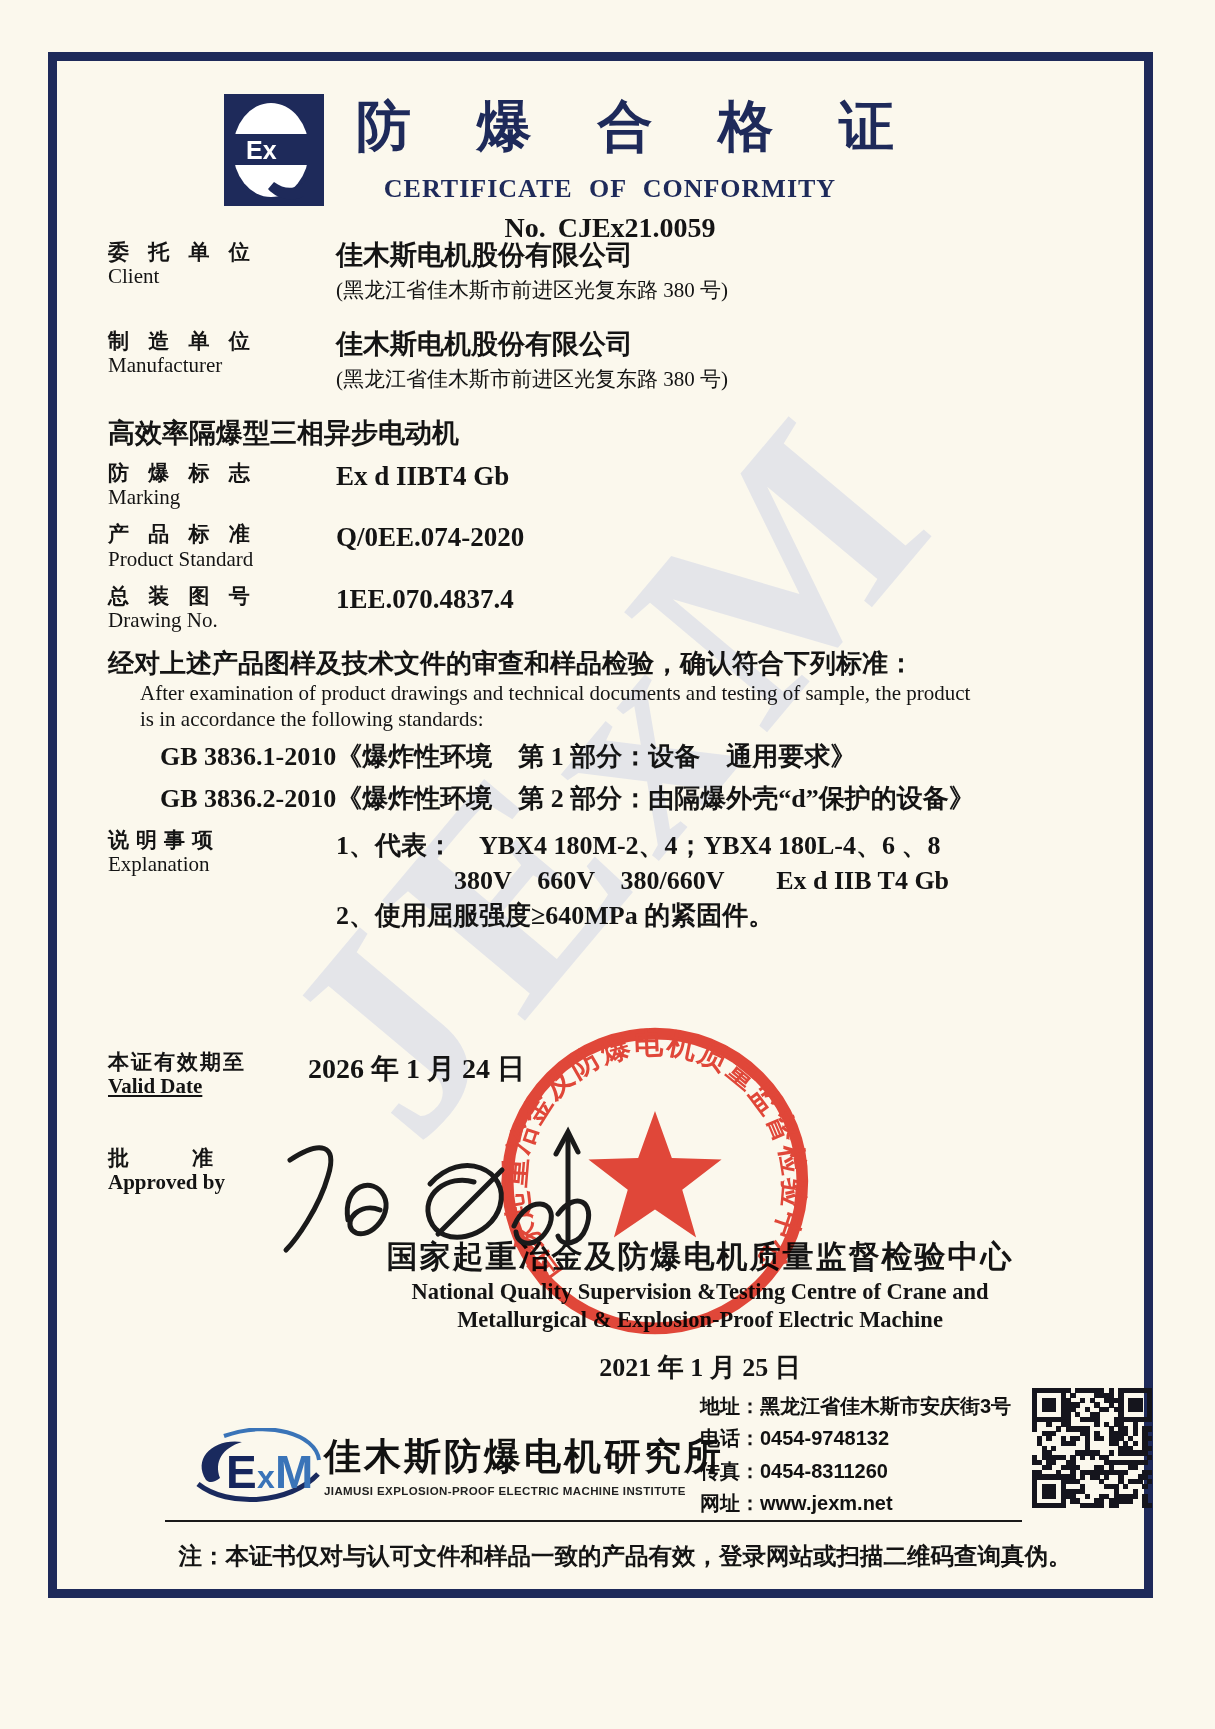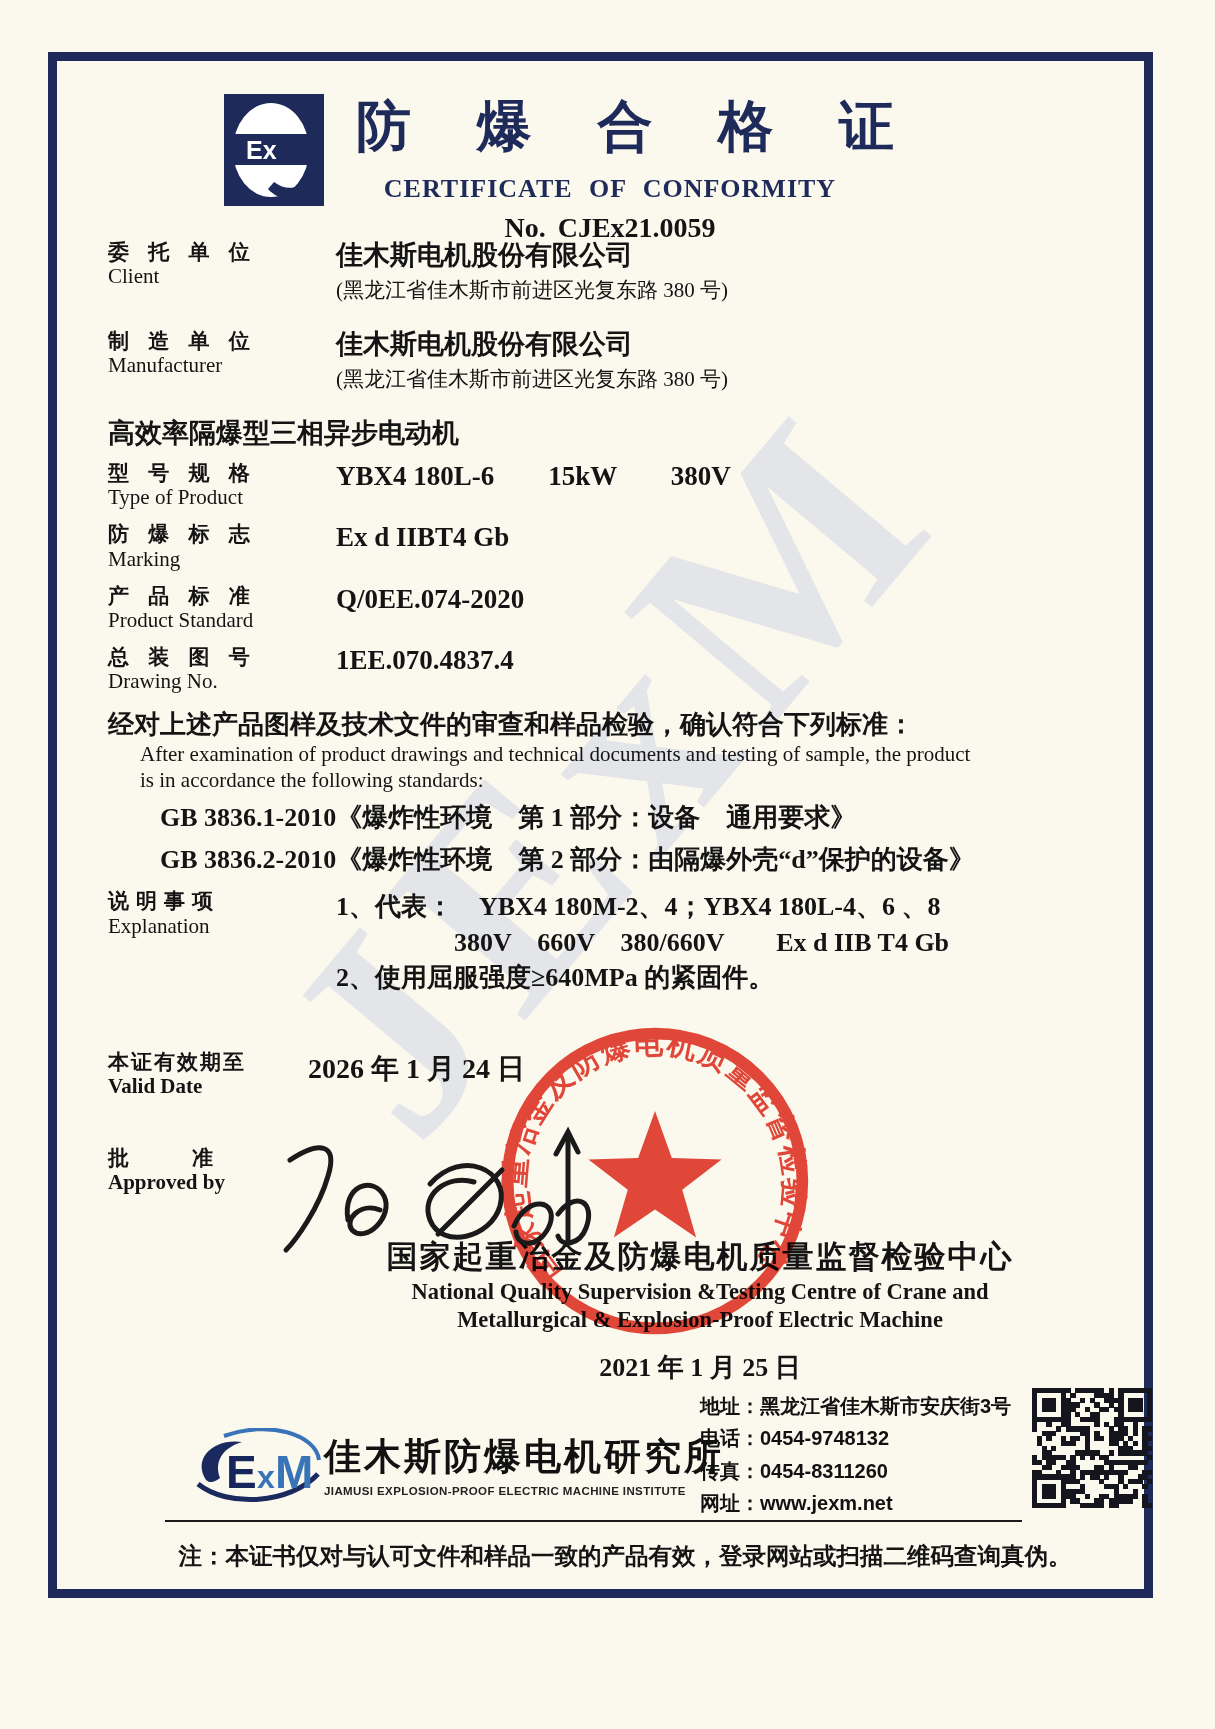--- a/index.html
+++ b/index.html
@@ -109,27 +109,20 @@
       <div>
         <div class="val-main">佳木斯电机股份有限公司</div>
         <div class="val-sub">(黑龙江省佳木斯市前进区光复东路 380 号)</div>
       </div>
     </div>
 
     <div class="row">
       <div class="val-main">高效率隔爆型三相异步电动机</div>
     </div>
 
-    <div class="row">
-      <div class="lbl">
-        <div class="lbl-zh">型 号 规 格</div>
-        <div class="lbl-en">Type of Product</div>
-      </div>
-      <div class="val-main">YBX4 180L-6　　15kW　　380V</div>
-    </div>
 
     <div class="row">
       <div class="lbl">
         <div class="lbl-zh">防 爆 标 志</div>
         <div class="lbl-en">Marking</div>
       </div>
       <div class="val-main">Ex d IIBT4 Gb</div>
     </div>
 
     <div class="row">
@@ -163,21 +156,21 @@
         <div class="expl-line">1、代表：　YBX4 180M-2、4；YBX4 180L-4、6 、8</div>
         <div class="expl-line ind">380V　660V　380/660V　　Ex d IIB T4 Gb</div>
         <div class="expl-line">2、使用屈服强度≥640MPa 的紧固件。</div>
       </div>
     </div>
   </div>
 
   <div class="abs valid-row">
     <div class="lbl" style="width:auto;flex:none;">
       <div class="lbl-zh" style="letter-spacing:2px;">本证有效期至</div>
-      <div class="lbl-en" style="font-weight:bold;">Valid Date</div>
+      <div class="lbl-en" style="font-weight:bold;text-decoration:underline;">Valid Date</div>
     </div>
     <div class="valid-val">2026 年 1 月 24 日</div>
   </div>
 
   <div class="abs approve-row">
     <div class="lbl-zh">批　　准</div>
     <div class="lbl-en" style="font-weight:bold;">Approved by</div>
   </div>
 
   <svg class="abs sig" width="340" height="165" viewBox="0 0 340 165">

